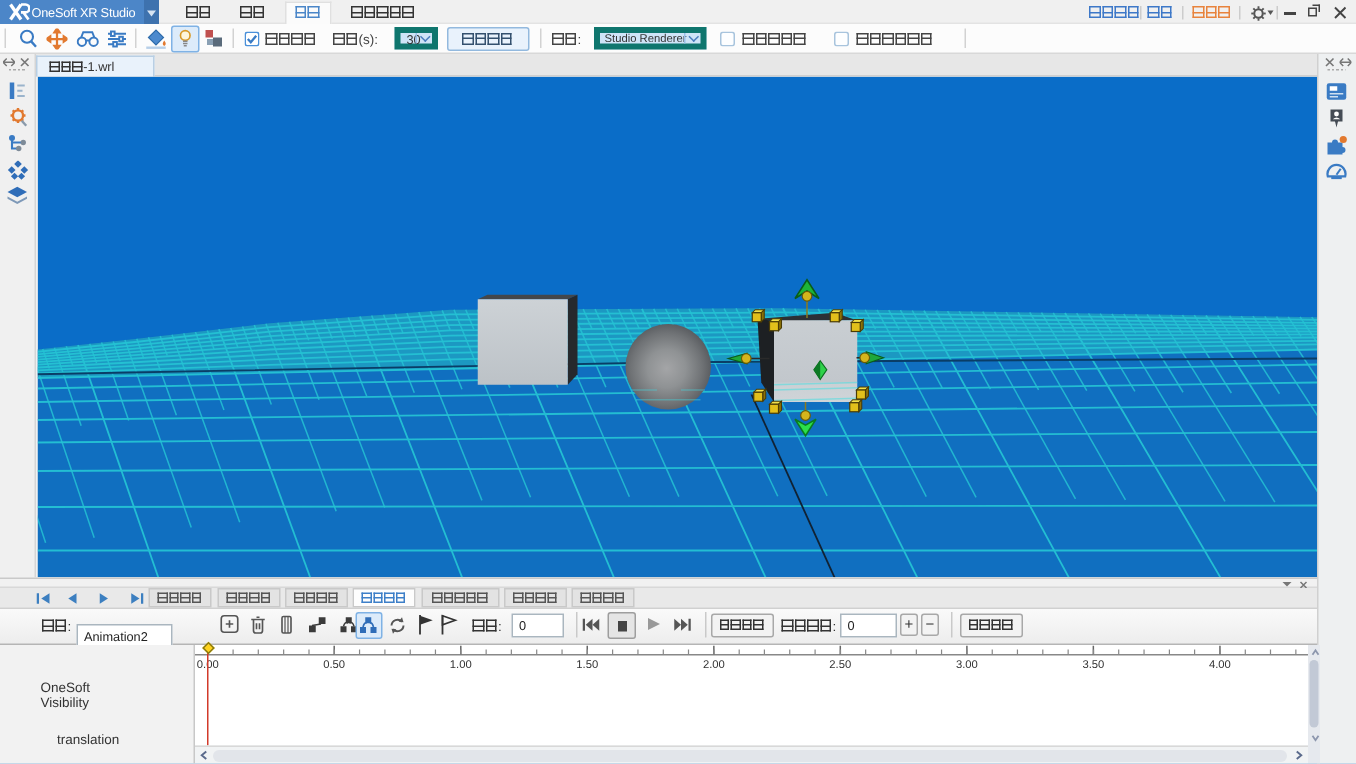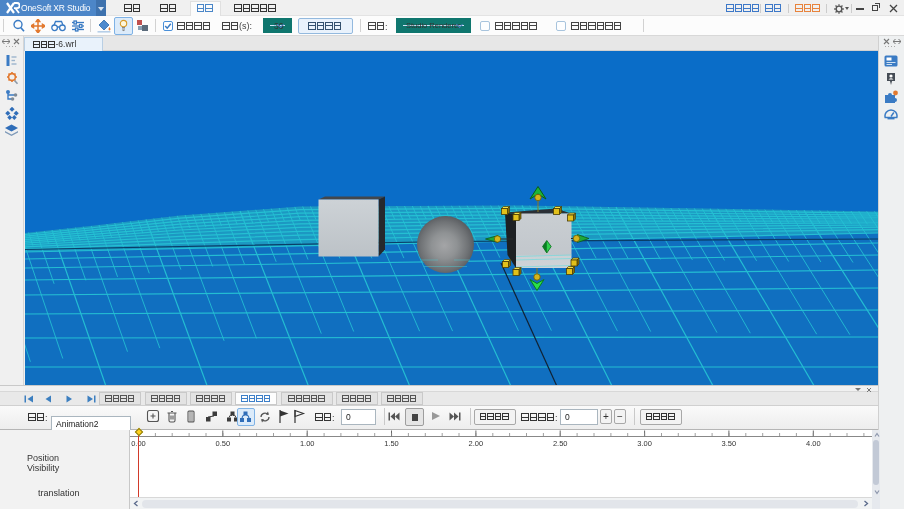--- a/index.html
+++ b/index.html
@@ -6,21 +6,21 @@
 .abs{line-height:1}
 .abs{position:absolute}
 .c{display:inline-block;width:7.5px;height:8px;margin:0 1px 0 0;vertical-align:-0.5px;
 background-image:linear-gradient(currentColor,currentColor),linear-gradient(currentColor,currentColor),linear-gradient(currentColor,currentColor),linear-gradient(currentColor,currentColor),linear-gradient(currentColor,currentColor);
 background-size:100% 1px,100% 1px,100% 1px,1px 100%,1px 100%;
 background-position:0 0,0 50%,0 100%,0 0,100% 0;background-repeat:no-repeat}
 .c.s7{width:6.5px;height:7px}
 .sep{position:absolute;width:1px;background:#d2d2d2}
 .btn{position:absolute;border:1px solid #a8a8a8;background:#f3f3f3;border-radius:2px;display:flex;align-items:center;justify-content:center}
 .inp{position:absolute;border:1px solid #aab6bf;background:#fff;font-size:8.5px;color:#222;display:flex;align-items:center;padding-left:4px}
-.combo{position:absolute;background:#cfe4f7;border:7px solid #0f766e;display:flex;align-items:center;font-size:8.5px;color:#333}
+.combo{position:absolute;background:#cfe4f7;border:4px solid #0f766e;display:flex;align-items:center;font-size:8.5px;color:#333}
 .combo .arr{position:absolute;right:0;top:0;bottom:0;width:11px;border-left:1px solid #9cc0e8;display:flex;align-items:center;justify-content:center}
 .chev{width:5px;height:5px;border-right:1.2px solid #4a7dbd;border-bottom:1.2px solid #4a7dbd;transform:rotate(45deg);margin-top:-2px}
 .tab{position:absolute;top:392px;height:12.5px;background:#e3e3e3;border:1px solid #c9c9c9;display:flex;align-items:center;justify-content:center;color:#555}
 .tab.sel{background:#fdfdfd;color:#3d7fc8}
 </style></head><body>
 
 <div class="abs" style="left:0;top:0;width:904px;height:16px;background:#f0f0f0;border-bottom:1px solid #e3e3e3"></div>
 <div class="abs" style="left:0;top:0;width:106px;height:16px;background:#4c86c8"></div>
 <svg class="abs" style="left:6px;top:2px" width="14" height="12" viewBox="0 0 14 12">
 <path d="M1 1 L8 11 M8 1 L1 11" stroke="#fff" stroke-width="2.2" fill="none"></path>
@@ -222,21 +222,21 @@
 <path d="M1 5 h3 a2 2 0 1 1 4 0 h3 v3 a2 2 0 1 1 0 4 v1 h-10 Z" fill="#3a7bc4"></path>
 <circle cx="11.5" cy="3" r="2.4" fill="#e2792f"></circle>
   </svg>
 <svg class="abs" style="left:884px;top:107px" width="14" height="13" viewBox="0 0 14 13">
 <path d="M1.2 10.5 a6 6 0 1 1 11.6 0 Z" fill="none" stroke="#3a7bc4" stroke-width="1.5"></path>
 <line x1="7" y1="9.5" x2="9.8" y2="5.5" stroke="#3a7bc4" stroke-width="1.4"></line>
 <rect x="3.5" y="10.8" width="7" height="1.6" fill="#3a7bc4"></rect>
   </svg>
 <div class="abs" style="left:24px;top:36px;width:854px;height:15px;background:#e7e7e7;border-bottom:1px solid #d0d0d0"></div>
 <div class="abs" style="left:24px;top:36.5px;width:79px;height:14.5px;background:#e9f2fb;border:1px solid #b9cfe4;border-bottom:none"></div>
-<div class="abs" style="left:33px;top:40px;color:#333;font-size:8.5px"><i class="c s7"></i><i class="c s7"></i><i class="c s7"></i><span style="vertical-align:0.5px">-6.wrl</span></div>
+<div class="abs" style="left:33px;top:40px;color:#333;font-size:8.5px"><i class="c s7"></i><i class="c s7"></i><i class="c s7"></i><span style="vertical-align:0.5px">-1.wrl</span></div>
 <div class="abs" style="left:25px;top:51px;width:853px;height:334px;overflow:hidden" id="vp">
 <svg width="853" height="334" viewBox="0 0 853 334" style="position:absolute;left:0;top:0">
       <rect x="0" y="0" width="853" height="334" fill="#0a6dc8"></rect>
       <polygon points="0.0,182.0 65.0,175.0 155.0,164.5 275.0,155.5 495.0,154.5 853.0,160.5 853,334 0,334" fill="#106fc0"></polygon>
       <polygon points="0.0,182.0 65.0,175.0 155.0,164.5 275.0,155.5 495.0,154.5 853.0,160.5 853.0,182.0 0.0,201.0" fill="#1fa0c2" opacity="0.85"></polygon>
       <g stroke="#25c2d4" stroke-width="1.2" fill="none" opacity="0.95">
         <polyline points="0.0,183.5 65.0,177.0 155.0,167.1 275.0,158.6 495.0,157.3 853.0,162.2"></polyline>
         <polyline points="0.0,185.2 65.0,179.2 155.0,170.1 275.0,162.2 495.0,160.5 853.0,164.2"></polyline>
         <polyline points="0.0,186.9 65.0,181.4 155.0,173.1 275.0,165.7 495.0,163.7 853.0,166.1"></polyline>
         <polyline points="0.0,188.7 65.0,183.6 155.0,176.1 275.0,169.3 495.0,166.9 853.0,168.0"></polyline>
@@ -582,21 +582,21 @@
     <i class="c s7"></i>
   </div>
 <div class="tab" style="left:381px;width:42px">
     <i class="c s7"></i>
     <i class="c s7"></i>
     <i class="c s7"></i>
     <i class="c s7"></i>
   </div>
 <div class="abs" style="left:0;top:404.5px;width:878px;height:25px;background:linear-gradient(#fafafa,#ededed);border-bottom:1px solid #b5b5b5;border-top:1px solid #d0d0d0"></div>
 <div class="abs" style="left:28px;top:413px;color:#333"><i class="c"></i><i class="c"></i><span style="font-size:9px">:</span></div>
-<div class="inp" style="left:51px;top:416px;width:80px;height:16.5px">Animation2</div>
+<div class="inp" style="left:51px;top:416px;width:64px;height:16.5px">Animation2</div>
 <svg class="abs" style="left:146px;top:409px" width="170" height="15" viewBox="0 0 170 15">
 <g fill="none" stroke="#555" stroke-width="1.1">
 <rect x="1.5" y="1.5" width="11" height="11" rx="2"></rect>
       <path d="M7 4.5 v5 M4.5 7 h5"></path>
 <path d="M21.5 4 h9 M23 4 v7.5 a1.5 1.5 0 0 0 1.5 1.5 h3 a1.5 1.5 0 0 0 1.5 -1.5 V4 M25 2.5 h2 M25 6.5 v4 M27 6.5 v4"></path>
 <rect x="42" y="2" width="6" height="11" rx="1"></rect>
       <path d="M44 2 v11 M46 2 v11" stroke-width="0.8"></path>
 </g>
 <g fill="#3b3b3b">
 <rect x="60" y="8" width="4.5" height="4.5"></rect>
@@ -664,21 +664,21 @@
 <div class="btn" style="left:600px;top:409px;width:12px;height:15px;font-size:10px;color:#333">+</div>
 <div class="btn" style="left:614px;top:409px;width:12px;height:15px;font-size:10px;color:#333">−</div>
 <div class="sep" style="left:634px;top:408px;height:17px;background:#c9c9c9"></div>
 <div class="btn" style="left:639.5px;top:408.5px;width:42px;height:16px;color:#333">
     <i class="c s7"></i>
     <i class="c s7"></i>
     <i class="c s7"></i>
     <i class="c s7"></i>
   </div>
 <div class="abs" style="left:0;top:429.5px;width:130px;height:79.5px;background:#f2f2f2;border-right:1px solid #c8c8c8"></div>
-<div class="abs" style="left:27px;top:454px;font-size:9px;color:#333">Position</div>
+<div class="abs" style="left:27px;top:454px;font-size:9px;color:#333">OneSoft</div>
 <div class="abs" style="left:38px;top:489px;font-size:9px;color:#333">translation</div>
 <div class="abs" style="left:27px;top:464px;font-size:9px;color:#333">Visibility</div>
 <div class="abs" style="left:130px;top:429.5px;width:742px;height:67.5px;background:#fff"></div>
 <svg class="abs" style="left:130px;top:429.5px" width="742" height="18" viewBox="0 0 742 18">
     <line x1="0" y1="6.5" x2="742" y2="6.5" stroke="#888" stroke-width="1"></line>
     <line x1="8.5" y1="0.5" x2="8.5" y2="6.5" stroke="#666" stroke-width="1"></line>
     <text x="8.5" y="15.5" font-size="7.5" fill="#333" text-anchor="middle" font-family="Liberation Sans">0.00</text>
     <line x1="92.8" y1="0.5" x2="92.8" y2="6.5" stroke="#666" stroke-width="1"></line>
     <text x="92.8" y="15.5" font-size="7.5" fill="#333" text-anchor="middle" font-family="Liberation Sans">0.50</text>
     <line x1="177.2" y1="0.5" x2="177.2" y2="6.5" stroke="#666" stroke-width="1"></line>

